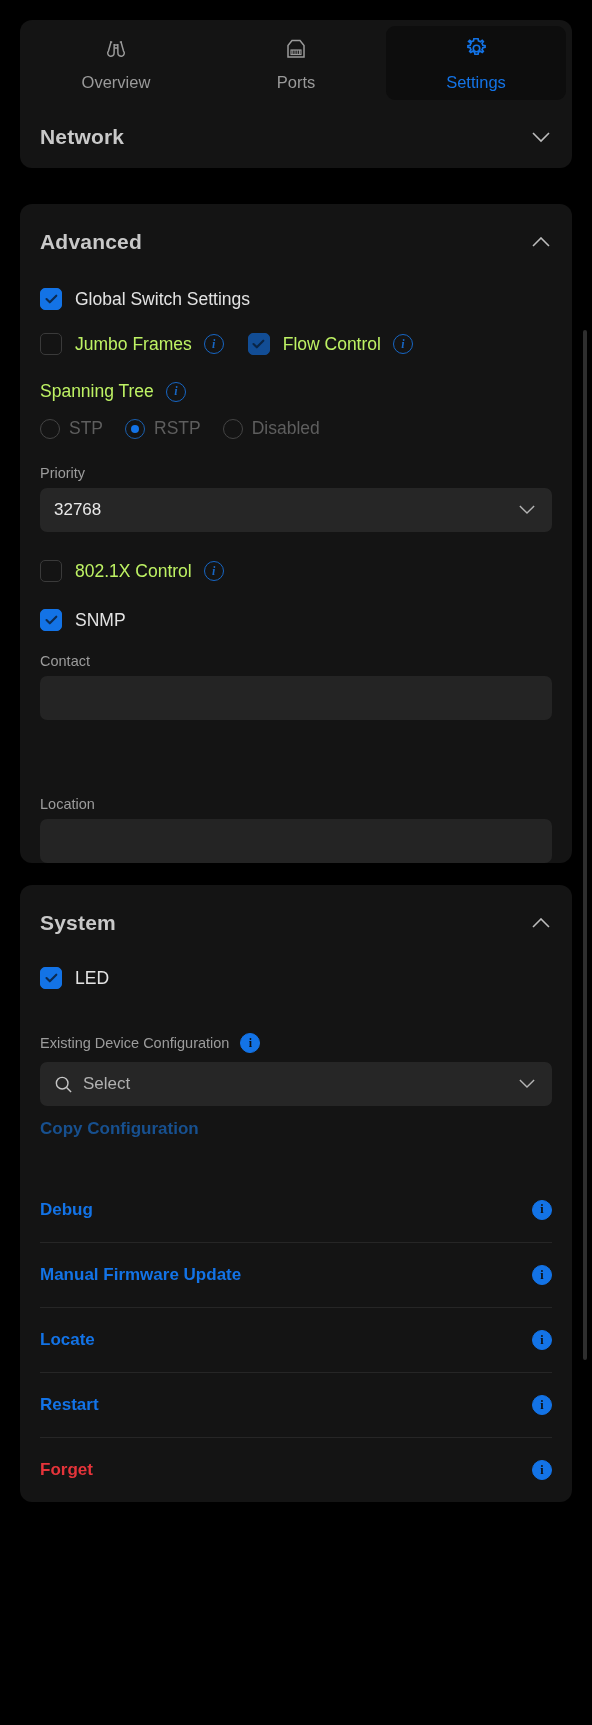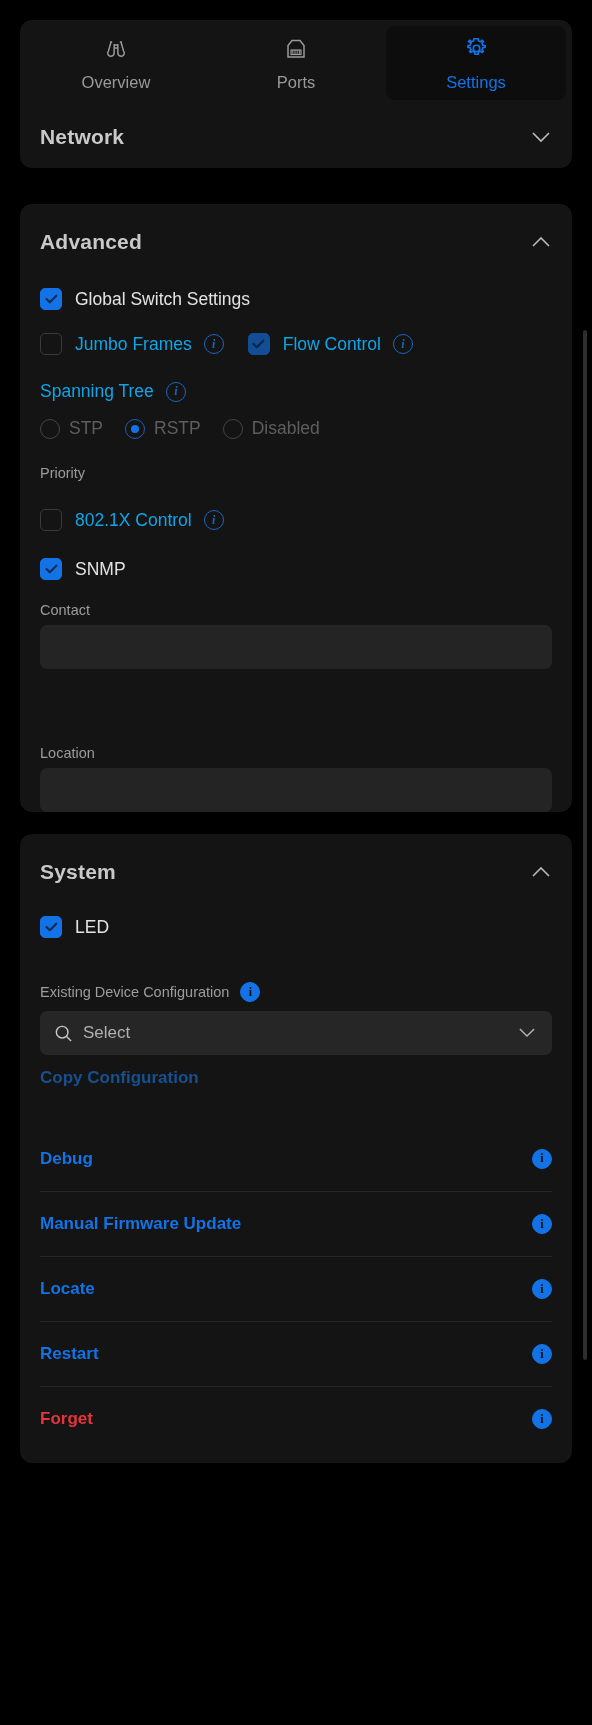--- a/index.html
+++ b/index.html
@@ -86,21 +86,21 @@
   .checkbox.checked { background: #1373e6; border-color: #1373e6; }
   .checkbox.checked.dim { background: #124d95; border-color: #124d95; }
   .checkbox.dim { border-color: #3a3a3a; }
   .checkbox svg { display:block; }
 
   .cb-label {
     margin-left: 13px;
     font-size: 17.5px;
     color: #e3e3e3;
   }
-  .cb-label.dim { color: #0ea5e9; }
+  .cb-label.dim { color: #bef264; }
 
   .info {
     width: 20px; height: 20px;
     border-radius: 50%;
     border: 1.5px solid #1766c4;
     color: #1766c4;
     font-size: 12px;
     font-weight: bold;
     font-style: italic;
     display: flex; align-items: center; justify-content: center;
@@ -269,20 +269,28 @@
         <span class="radio-label">RSTP</span>
       </div>
       <div class="radio-item" style="margin-left:22px;">
         <span class="radio"></span>
         <span class="radio-label">Disabled</span>
       </div>
     </div>
 
     <div style="margin-top:26px;">
       <div class="field-label">Priority</div>
+      <div class="select">
+        <span class="select-value">32768</span>
+        <span class="chev">
+          <svg width="16" height="10" viewBox="0 0 18 11" fill="none" stroke="#b4b4b4" stroke-width="1.6">
+              <path d="M1 1 L9 9 L17 1"></path>
+            </svg>
+        </span>
+      </div>
     </div>
 
     <div class="row" style="margin-top:28px;">
       <span class="checkbox dim"></span>
       <span class="cb-label dim">802.1X Control</span>
       <span class="info" style="margin-left:12px;">i</span>
     </div>
 
     <div class="row" style="margin-top:27px;">
       <span class="checkbox checked">
@@ -344,21 +352,21 @@
         <svg width="16" height="10" viewBox="0 0 18 11" fill="none" stroke="#b4b4b4" stroke-width="1.6">
             <path d="M1 1 L9 9 L17 1"></path>
           </svg>
       </span>
     </div>
 
     <div style="margin-top:13px;">
       <span class="link-disabled">Copy Configuration</span>
     </div>
 
-    <div style="margin-top:38px;padding-bottom:12px;">
+    <div style="margin-top:38px;padding-bottom:0;">
 
       <div class="linkrow">
         <span class="link-label">Debug</span>
         <span class="info filled">i</span>
       </div>
 
       <div class="linkrow">
         <span class="link-label">Manual Firmware Update</span>
         <span class="info filled">i</span>
       </div>

